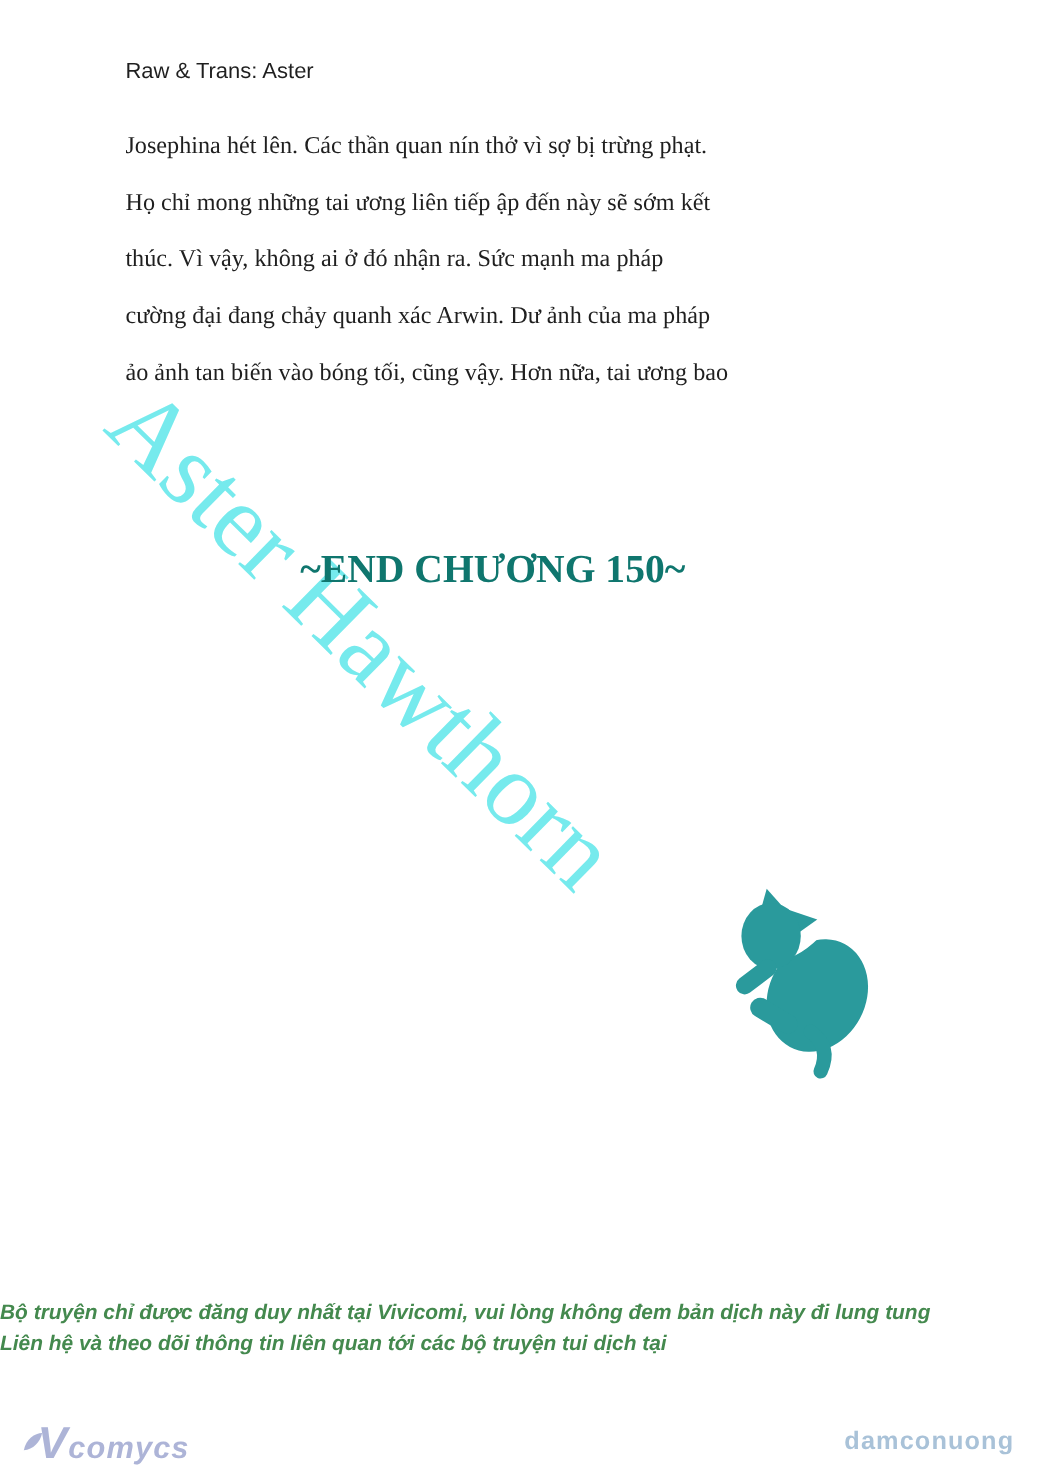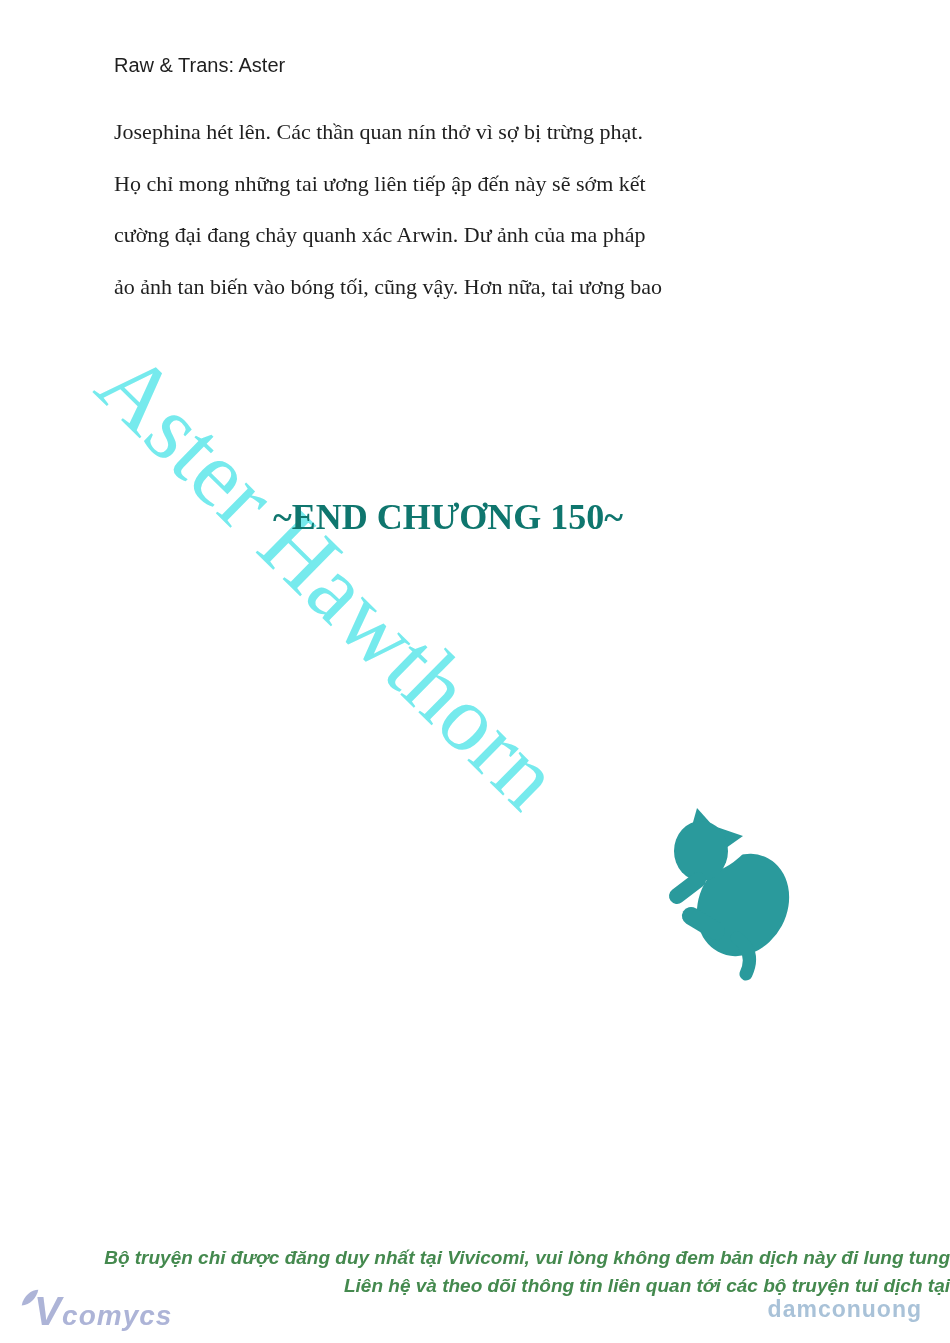--- a/index.html
+++ b/index.html
@@ -74,23 +74,23 @@
     left: 650px;
     top: 800px;
     color: var(--cat_teal, #2a9a9c);
     z-index: 4;
   }
 
   
   .footer {
     position: absolute;
     left: 0;
-    top: 1244px;
+    top: 1180px;
     width: 950px;
-    text-align: right;
+    text-align: left;
     font-family: "Liberation Sans", sans-serif;
     font-size: 19px;
     font-weight: bold;
     font-style: italic;
     line-height: 28px;
     color: var(--footer_green, #44894e);
     z-index: 2;
   }
 
   
@@ -100,20 +100,21 @@
     top: 1288px;
     font-family: "Liberation Sans", sans-serif;
     font-style: italic;
     font-weight: bold;
     font-size: 28px;
     letter-spacing: 1px;
     color: var(--vcomycs_blue, #99a2ce);
     opacity: 0.8;
     z-index: 2;
     display: flex;
+    align-items: flex-end;
   }
   .vcomycs .logo-text::first-letter {
     font-size: 1.45em;
   }
   .vcomycs .leaf {
     margin-right: -6px;
     margin-bottom: 14px;
   }
 
   
@@ -135,20 +136,21 @@
 
 <div class="page">
 
   <div class="credit">Raw &amp; Trans: Aster</div>
 
   <div class="watermark">Aster Hawthorn</div>
 
   <div class="story">
     <div>Josephina hét lên. Các thần quan nín thở vì sợ bị trừng phạt.</div>
     <div>Họ chỉ mong những tai ương liên tiếp ập đến này sẽ sớm kết</div>
+    <div>thúc. Vì vậy, không ai ở đó nhận ra. Sức mạnh ma pháp</div>
     <div>cường đại đang chảy quanh xác Arwin. Dư ảnh của ma pháp</div>
     <div>ảo ảnh tan biến vào bóng tối, cũng vậy. Hơn nữa, tai ương bao</div>
   </div>
 
   <div class="chapter-end">~END CHƯƠNG 150~</div>
 
   <svg class="cat" viewBox="0 0 140 195" width="140" height="195" aria-hidden="true">
     <g fill="currentColor" stroke="none">
       <ellipse cx="93" cy="105" rx="44" ry="53" transform="rotate(28 93 105)"></ellipse>
       <path d="M34 64 Q62 80 92 50" fill="none" stroke="#ffffff" stroke-width="7"></path>

